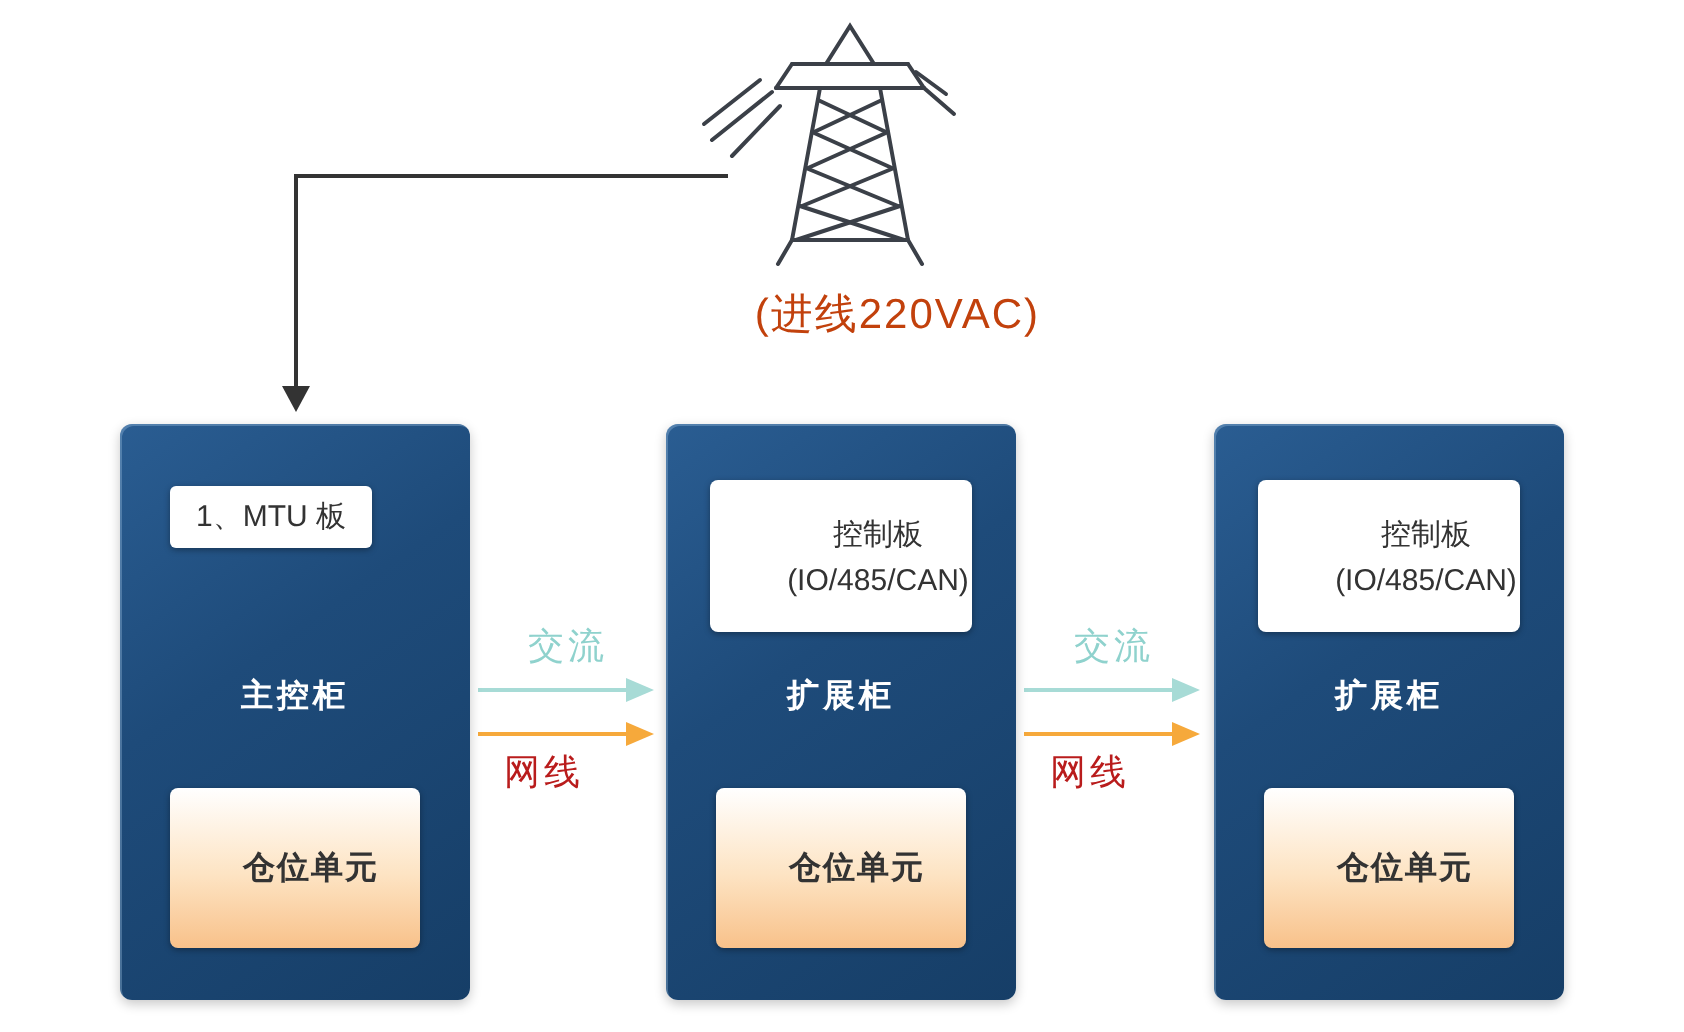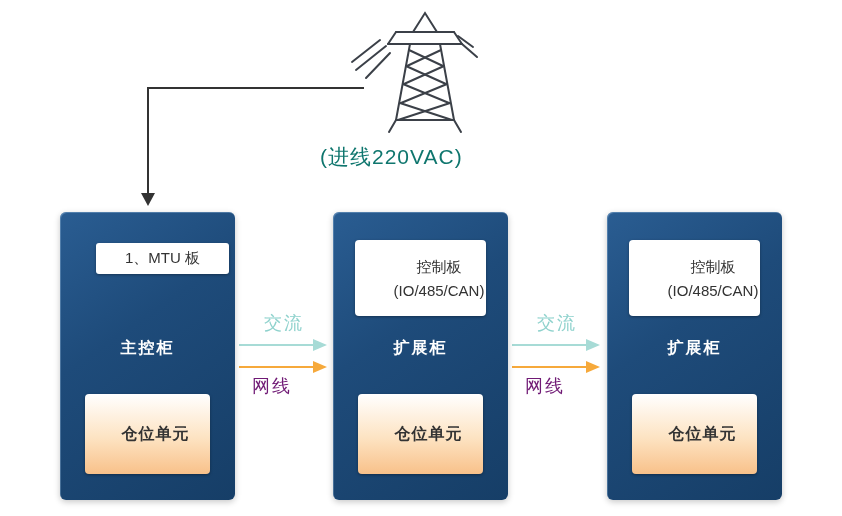--- a/index.html
+++ b/index.html
@@ -17,46 +17,45 @@
   .overlay {
     position: absolute;
     left: 0; top: 0;
     width: 842px; height: 516px;
     pointer-events: none;
   }
 
   .incoming-label {
     position: absolute;
     left: 320px; top: 143px; width: 200px;
-    text-align: left;
+    text-align: right;
     font-size: 21px;
-    color: #0f766e;
+    color: #c2410c;
     letter-spacing: 1px;
   }
 
   .cabinet {
     position: absolute;
     top: 212px;
     width: 175px;
     height: 288px;
     border-radius: 6px;
     background: linear-gradient(145deg, #2a5d92 0%, #1e4b7a 40%, #163e67 100%);
     box-shadow: inset 1px 1px 0 rgba(160, 195, 225, 0.35), 0 2px 6px rgba(0,0,0,0.22);
   }
   .cab1 { left: 60px; }
   .cab2 { left: 333px; }
   .cab3 { left: 607px; }
 
   .board-stack {
     position: absolute;
-    left: 25px; top: 31px; width: 133px;
+    left: 25px; top: 31px; width: 101px;
     border-radius: 3px;
     overflow: hidden;
     box-shadow: 0 1px 3px rgba(0,0,0,0.35);
-    margin-left: 11px;
   }
   .board {
     height: 31px;
     display: flex; align-items: center; justify-content: center;
     font-size: 15px;
     color: #333333;
     background: #ffffff;
   }
   .board + .board {
     background: #e9eef3;
@@ -103,21 +102,21 @@
 
   .link-label {
     position: absolute;
     width: 90px;
     text-align: center;
     font-size: 18px;
     letter-spacing: 2px;
     font-family: Liberation Mono, monospace;
   }
   .link-label.ac  { color: #8fd2cd; }
-  .link-label.net { color: #701a75; }
+  .link-label.net { color: #b91c1c; }
 
   .l0a { left: 239px; top: 311px; }
   .l0n { left: 227px; top: 374px; }
   .l1a { left: 512px; top: 311px; }
   .l1n { left: 500px; top: 374px; }
 </style>
 </head>
 <body>
 
 <div class="canvas">

